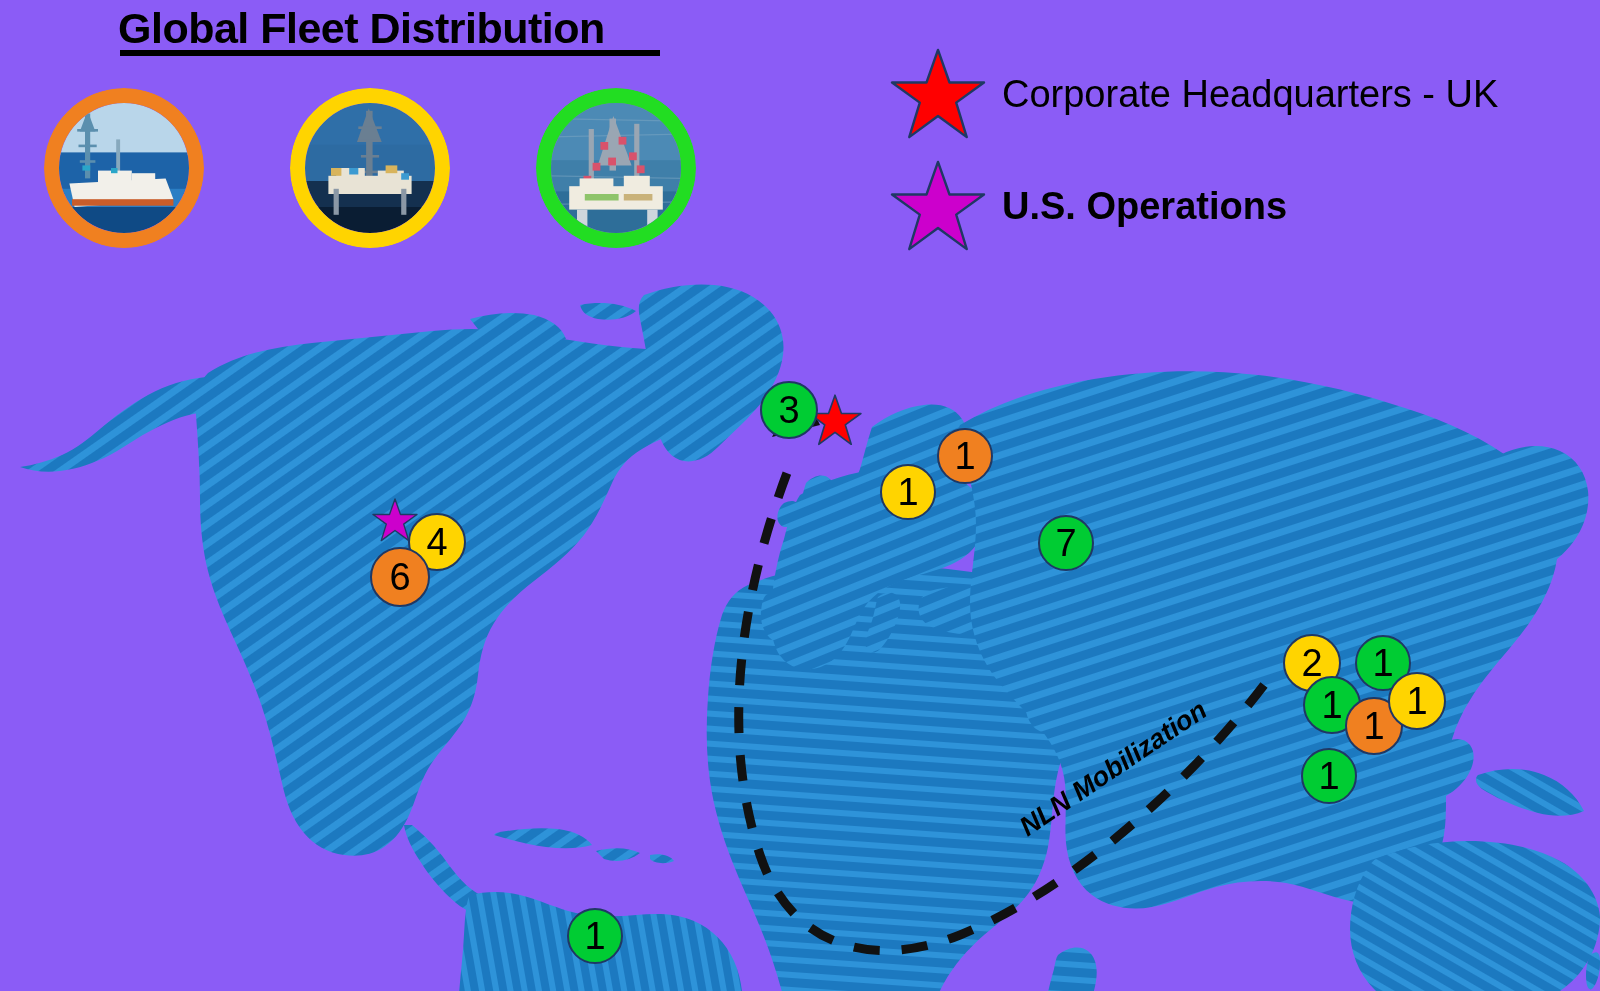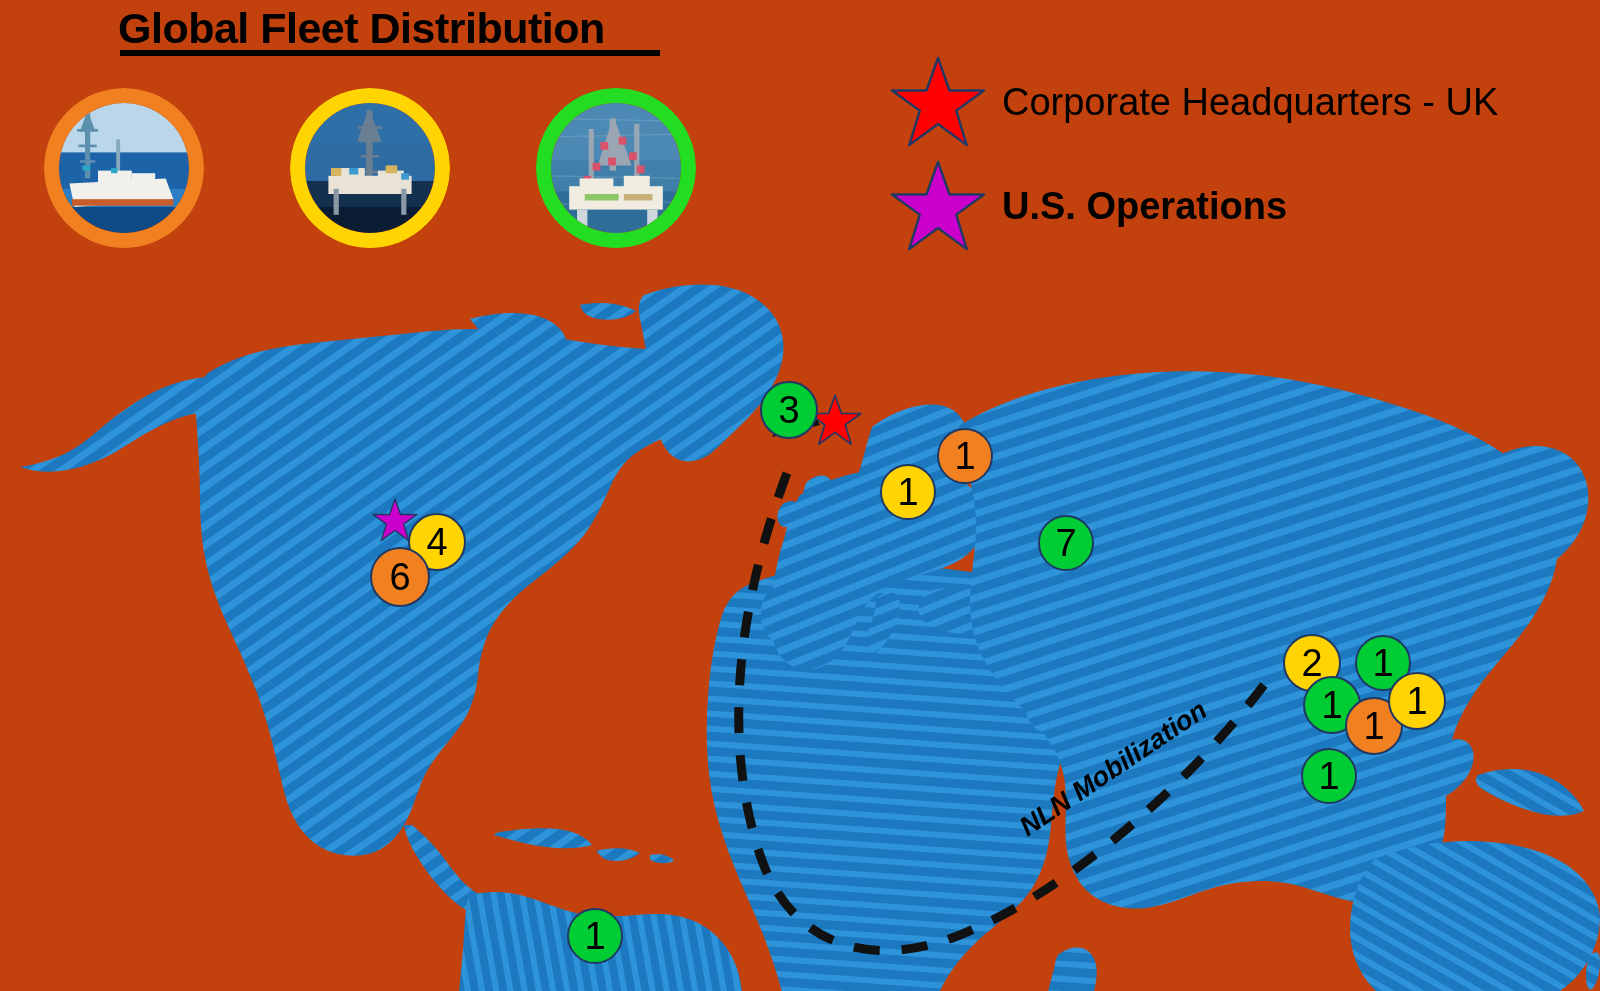--- a/index.html
+++ b/index.html
@@ -7,21 +7,21 @@
     padding: 0;
     background: #ffffff;
   }
   body {
     font-family: "Liberation Sans", sans-serif;
   }
   #stage {
     position: relative;
     width: 1600px;
     height: 991px;
-    background: #c2410c;
+    background: #8b5cf6;
     overflow: hidden;
   }
 
   
   #title {
     position: absolute;
     left: 118px;
     top: 4px;
     font-size: 43px;
     font-weight: bold;
@@ -234,21 +234,21 @@
         </g>
         <g fill="#cfd6dc">
           <rect x="20" y="82" width="8" height="16"></rect>
           <rect x="74" y="82" width="8" height="16"></rect>
         </g>
       </svg>
     </div>
     <div class="ring" style="border:15px solid #22DD22;"></div>
   </div>
 
-  <div class="legend-row" style="left:890px; top:56px;">
+  <div class="legend-row" style="left:890px; top:48px;">
     <svg class="legend-star" viewBox="0 0 100 96">
       <polygon points="50,2 62,36 98,36 69,57 80,93 50,71 20,93 31,57 2,36 38,36" fill="#FF0000" stroke="#1f3864" stroke-width="2.5" stroke-linejoin="round"></polygon>
     </svg>
     <div class="legend-label">Corporate Headquarters - UK</div>
   </div>
 
   <div class="legend-row" style="left:890px; top:160px;font-weight:bold;">
     <svg class="legend-star" viewBox="0 0 100 96">
       <polygon points="50,2 62,36 98,36 69,57 80,93 50,71 20,93 31,57 2,36 38,36" fill="#CC00CC" stroke="#1f3864" stroke-width="2.5" stroke-linejoin="round"></polygon>
     </svg>

